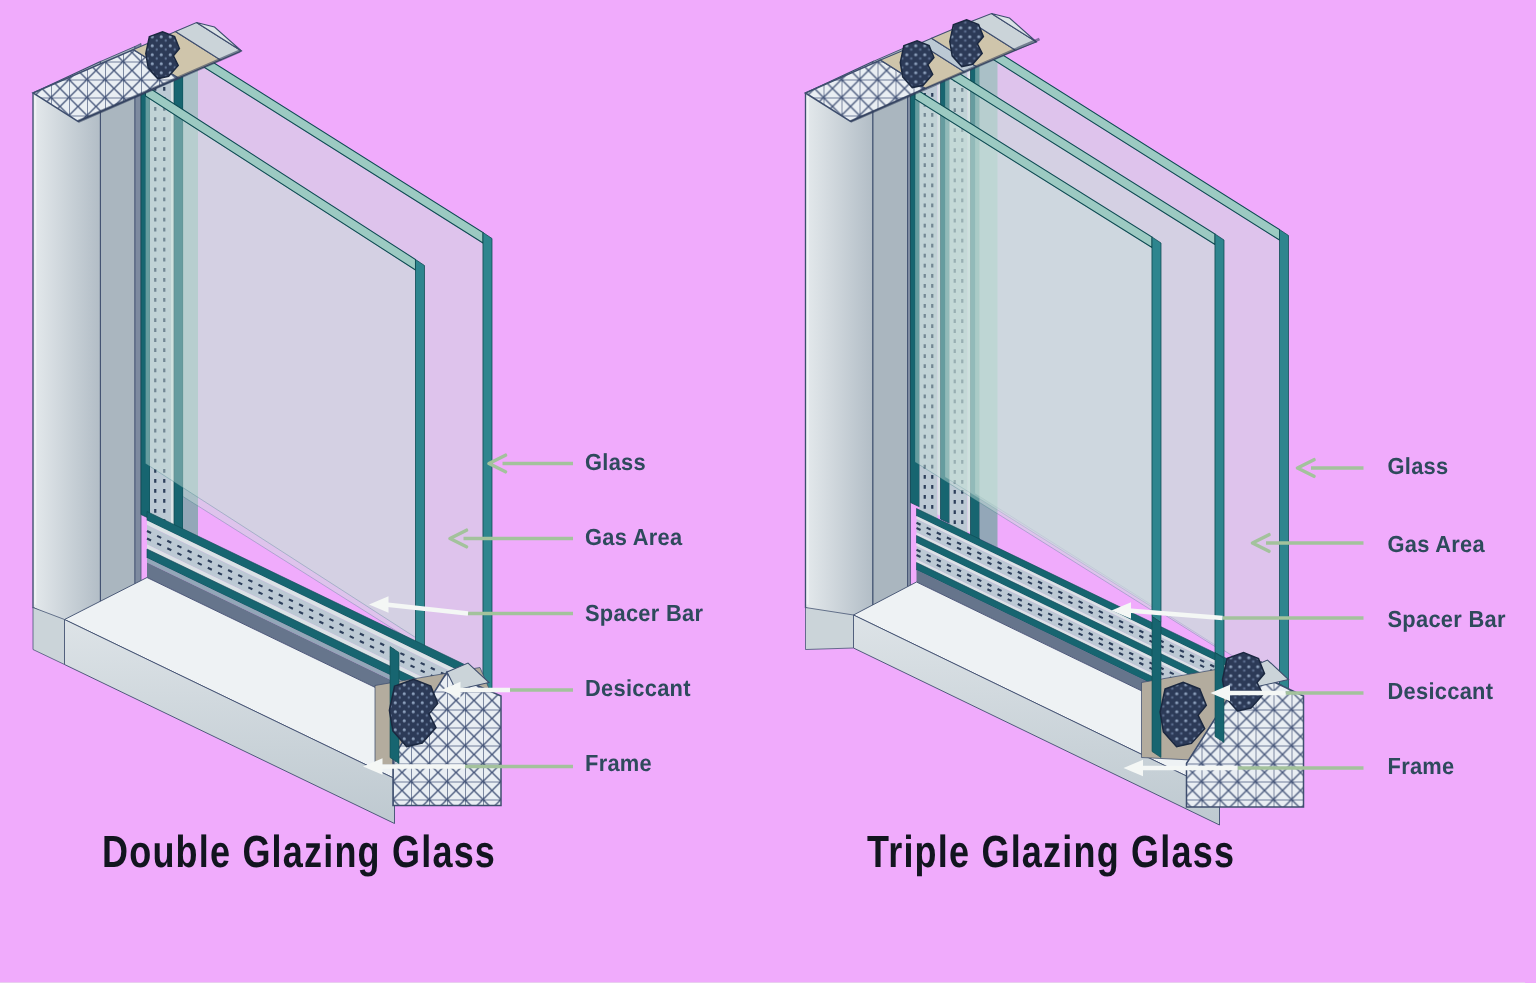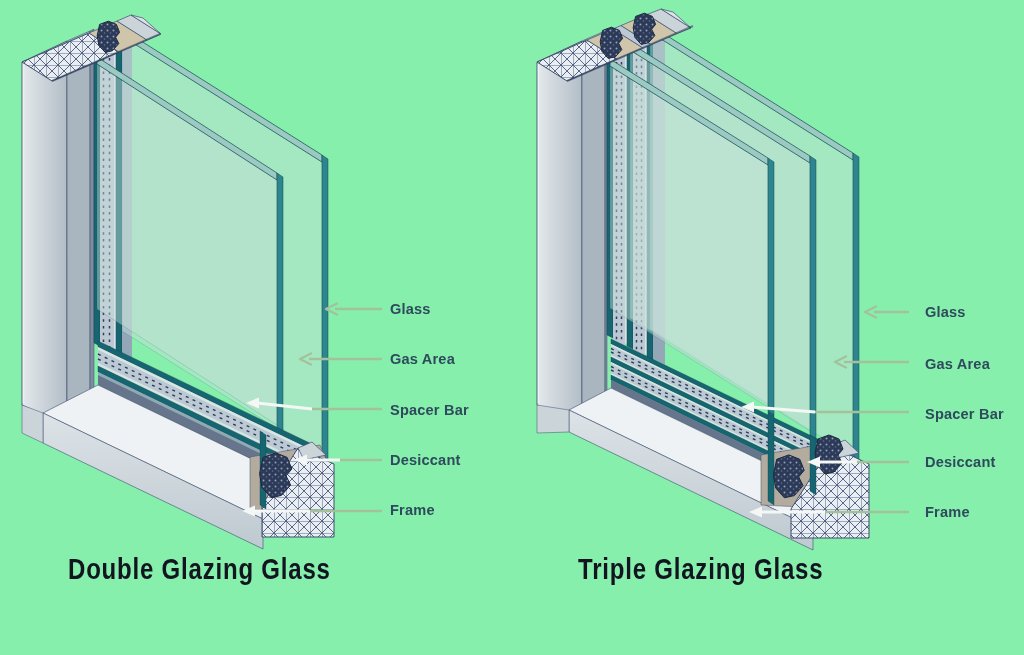--- a/index.html
+++ b/index.html
@@ -1,16 +1,16 @@
 <!DOCTYPE html>
 <html><head>
 <meta charset="utf-8">
 <style>
   html,body{margin:0;padding:0;background:#e3eae7;}
-  .canvas{position:relative;width:1024px;height:655px;background:#86efac;overflow:hidden;
+  .canvas{position:relative;width:1024px;height:655px;background:#f0abfc;overflow:hidden;
           font-family:"Liberation Sans",sans-serif;}
   .diagram{position:absolute;top:5px;height:560px;}
   .diagram svg{position:absolute;left:0;top:0;}
   .d-left{left:10px;width:470px;}
   .d-right{left:525px;width:499px;}
   .lbl{position:absolute;font:700 15.5px "Liberation Sans",sans-serif;color:#2e4a5c;
        letter-spacing:.2px;transform:scaleX(.94);transform-origin:left;white-space:nowrap;}
   .d-left  .lbl{left:380px;}
   .d-right .lbl{left:400px;}
   .title{position:absolute;margin:0;font:700 30px "Liberation Sans",sans-serif;color:#12151f;

